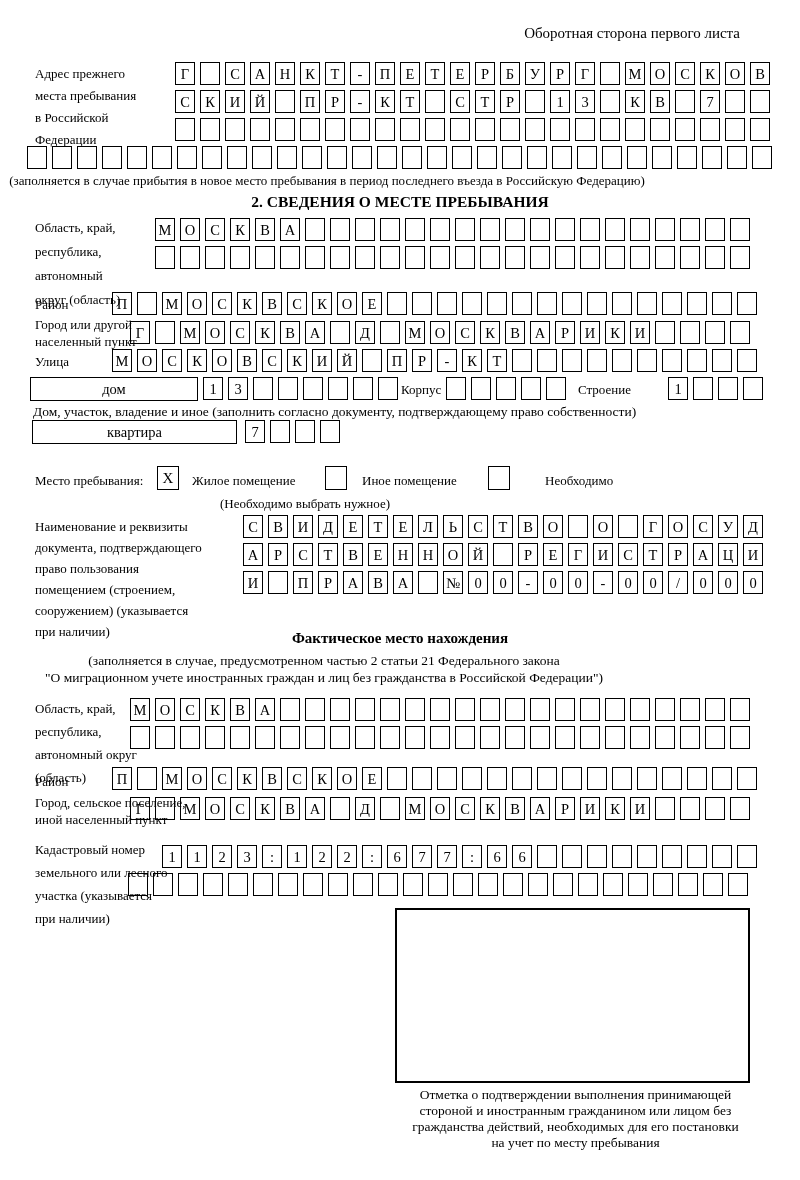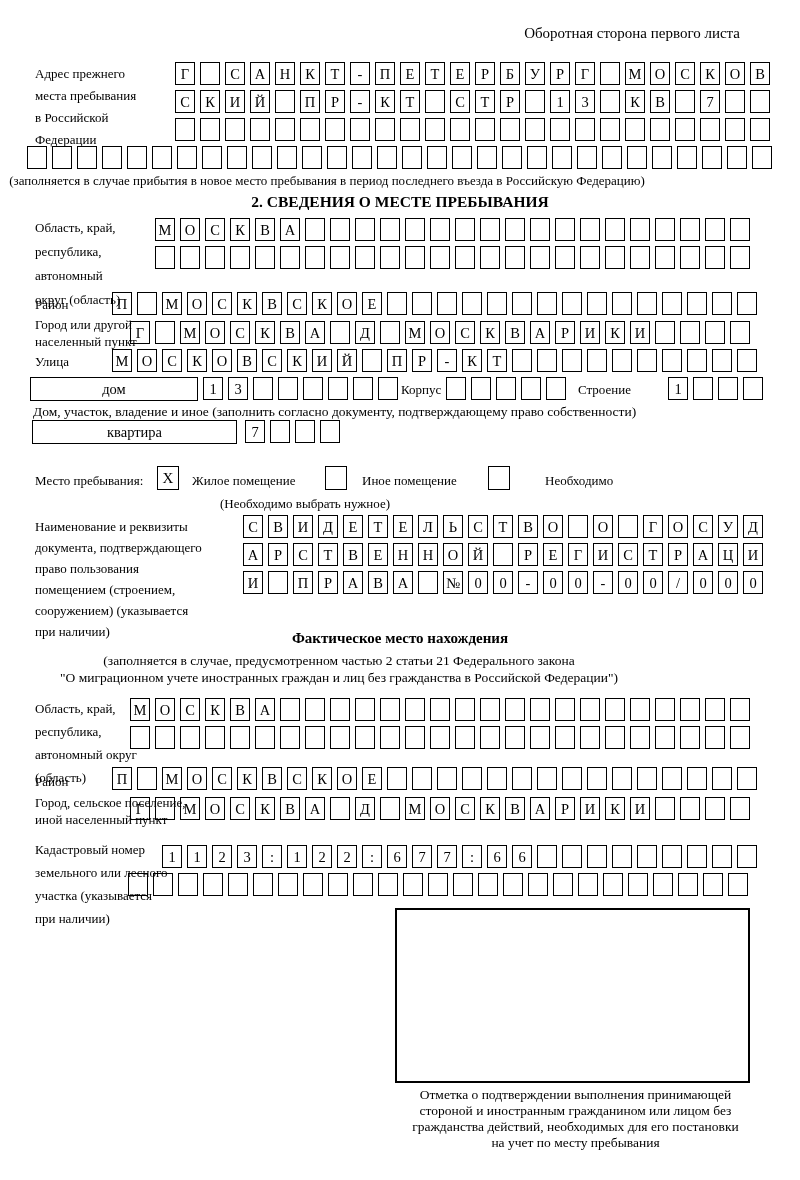--- a/index.html
+++ b/index.html
@@ -411,21 +411,21 @@
       <span class="cell">-</span>
       <span class="cell">0</span>
       <span class="cell">0</span>
       <span class="cell">/</span>
       <span class="cell">0</span>
       <span class="cell">0</span>
       <span class="cell">0</span>
     </div>
 
   <div class="abs heading" style="top:630px;left:0;font-size:15px;">Фактическое место нахождения</div>
-  <div class="abs note" style="top:652px;left:0;width:648px;font-size:13.5px;line-height:17px;margin-left:15px;">(заполняется в случае, предусмотренном частью 2 статьи 21 Федерального закона
+  <div class="abs note" style="top:652px;left:0;width:648px;font-size:13.5px;line-height:17px;">(заполняется в случае, предусмотренном частью 2 статьи 21 Федерального закона
 "О миграционном учете иностранных граждан и лиц без гражданства в Российской Федерации")</div>
 
   <div class="abs label" style="top:697px;left:35px;width:160px;line-height:23px;">Область, край,
 республика,
 автономный округ
 (область)</div>
   <div class="abs cellrow" style="top:698px;left:130px;">
       <span class="cell">М</span>
       <span class="cell">О</span>
       <span class="cell">С</span>

